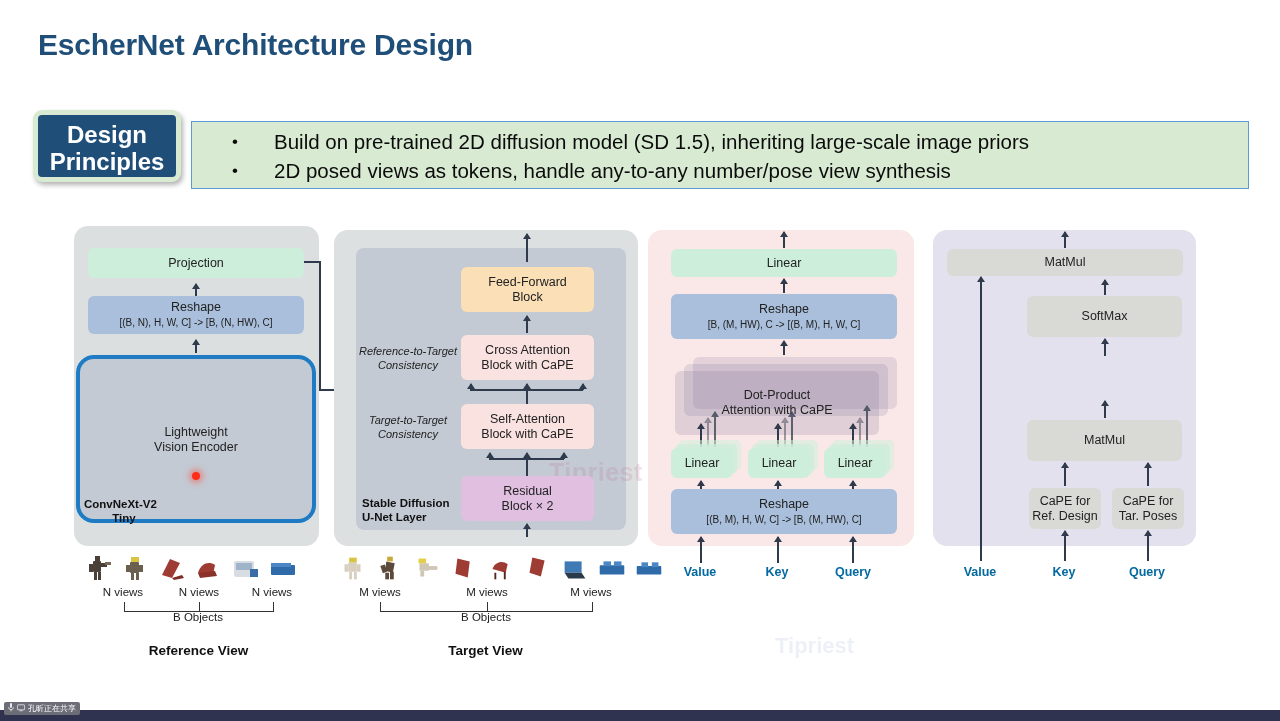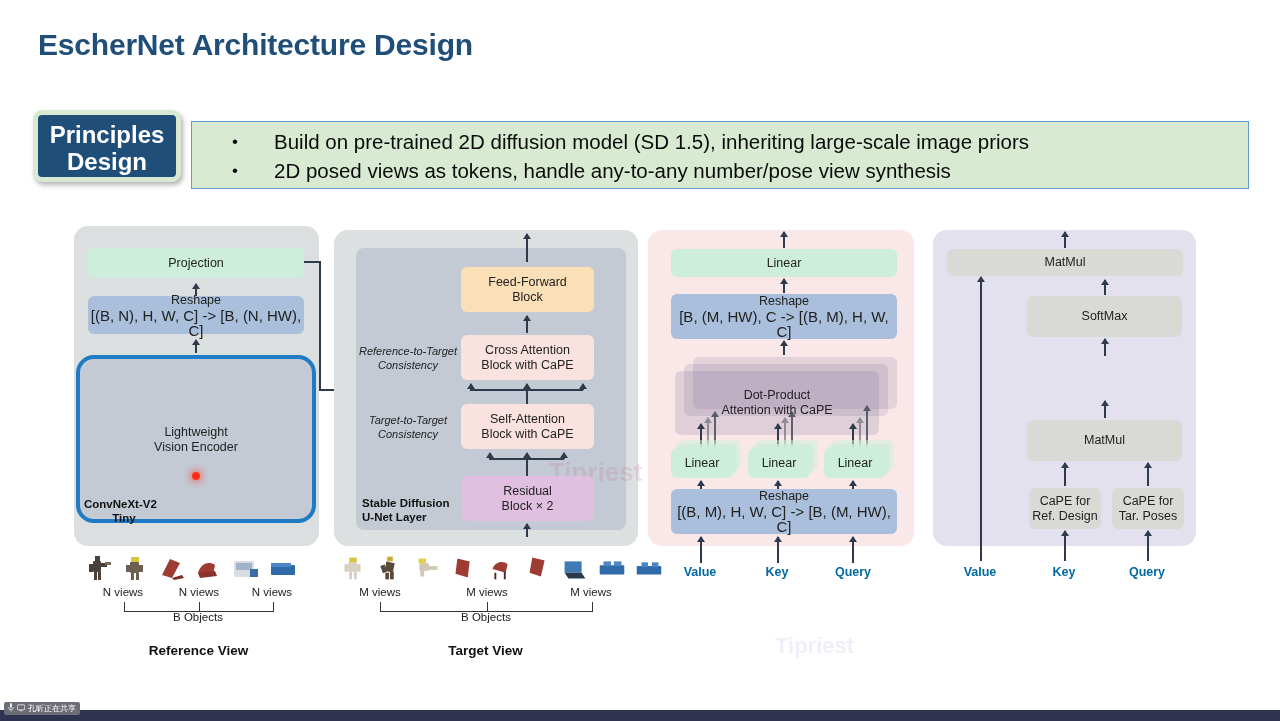--- a/index.html
+++ b/index.html
@@ -43,21 +43,21 @@
     box-shadow:2px 3px 5px rgba(0,0,0,0.30);
   }
 
   
   .panel{position:absolute;border-radius:14px;}
   .blk{
     position:absolute;border-radius:6px;box-sizing:border-box;
     display:flex;flex-direction:column;align-items:center;justify-content:center;
     text-align:center;color:#222;font-size:12.5px;line-height:15px;
   }
-  .blk .l2{font-size:15px;}
+  .blk .l2{font-size:10px;}
   .arrow{position:absolute;background:#2f3b4c;width:1.6px;}
   .arrow::after{
     content:"";position:absolute;left:-3.2px;top:-1px;
     border-left:4px solid transparent;border-right:4px solid transparent;
     border-bottom:6px solid #2f3b4c;
   }
   .hline{position:absolute;background:#2f3b4c;height:1.6px;}
   .vline{position:absolute;background:#2f3b4c;width:1.6px;}
   .italic-note{
     position:absolute;font-style:italic;font-size:11px;color:#222;
@@ -104,22 +104,22 @@
         <span class="dp-bullet">•</span>
         <span class="dp-text">Build on pre-trained 2D diffusion model (SD 1.5), inheriting large-scale image priors</span>
       </div>
       <div class="dp-item">
         <span class="dp-bullet">•</span>
         <span class="dp-text">2D posed views as tokens, handle any-to-any number/pose view synthesis</span>
       </div>
     </div>
   </div>
   <div class="dp-tag">
+    <div>Design</div>
     <div>Principles</div>
-    <div>Design</div>
   </div>
 
   <div class="panel" style="left:74px;top:226px;width:245px;height:320px;background:#dcdfe0;"></div>
 
   <div class="blk" style="left:88px;top:248px;width:216px;height:30px;background:#cdeedb;">
     <div>Projection</div>
   </div>
 
   <div class="hline" style="left:304px;top:261px;width:16px;"></div>
   <div class="vline" style="left:319px;top:261px;height:129px;"></div>

